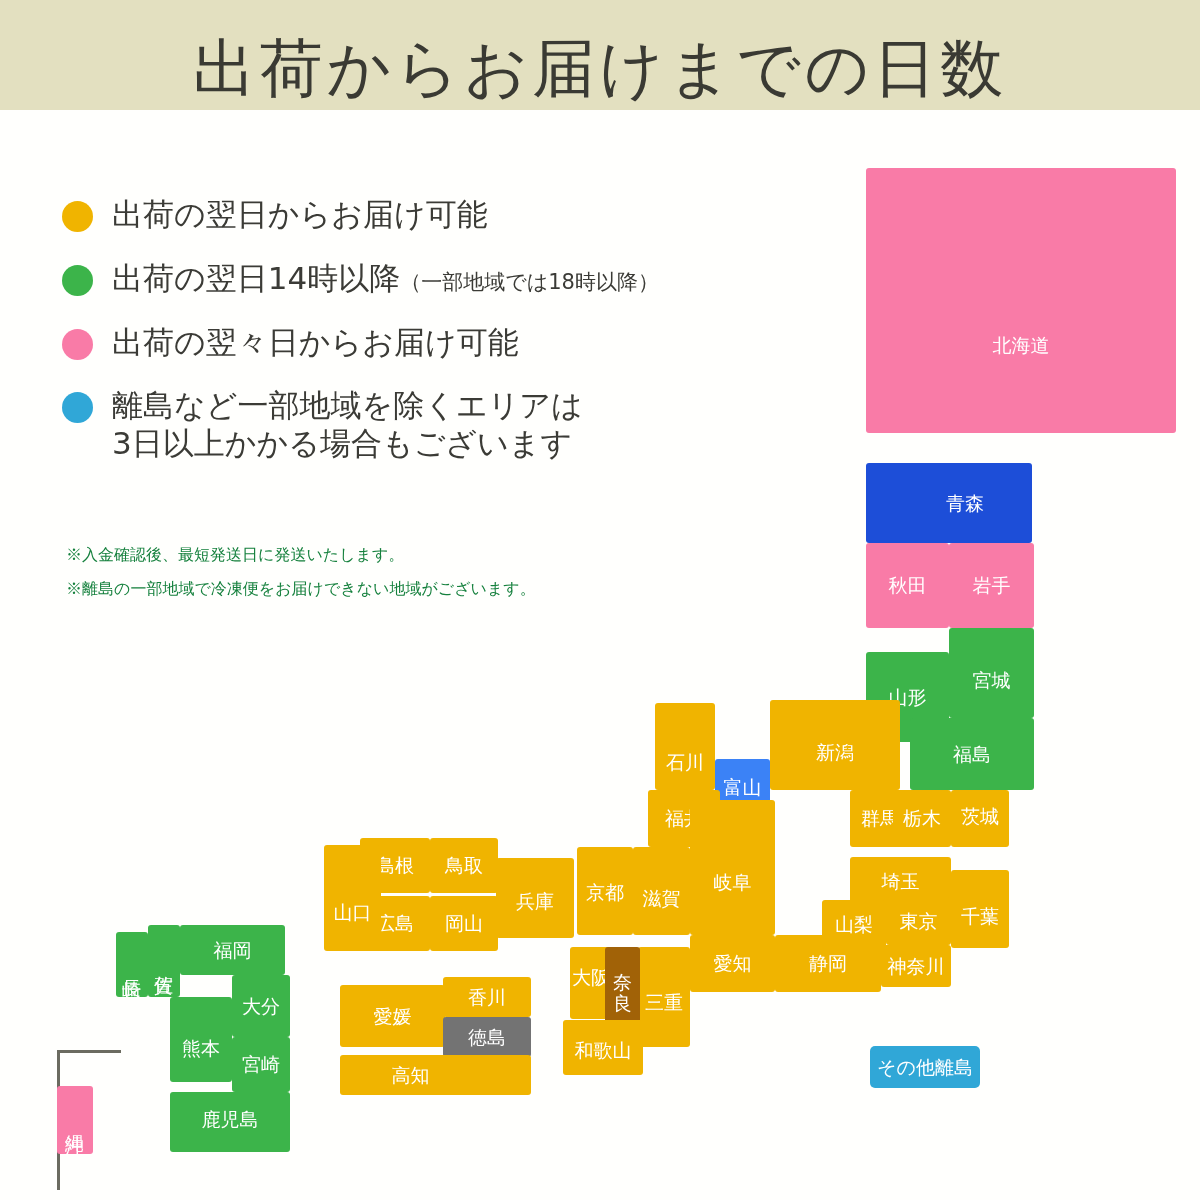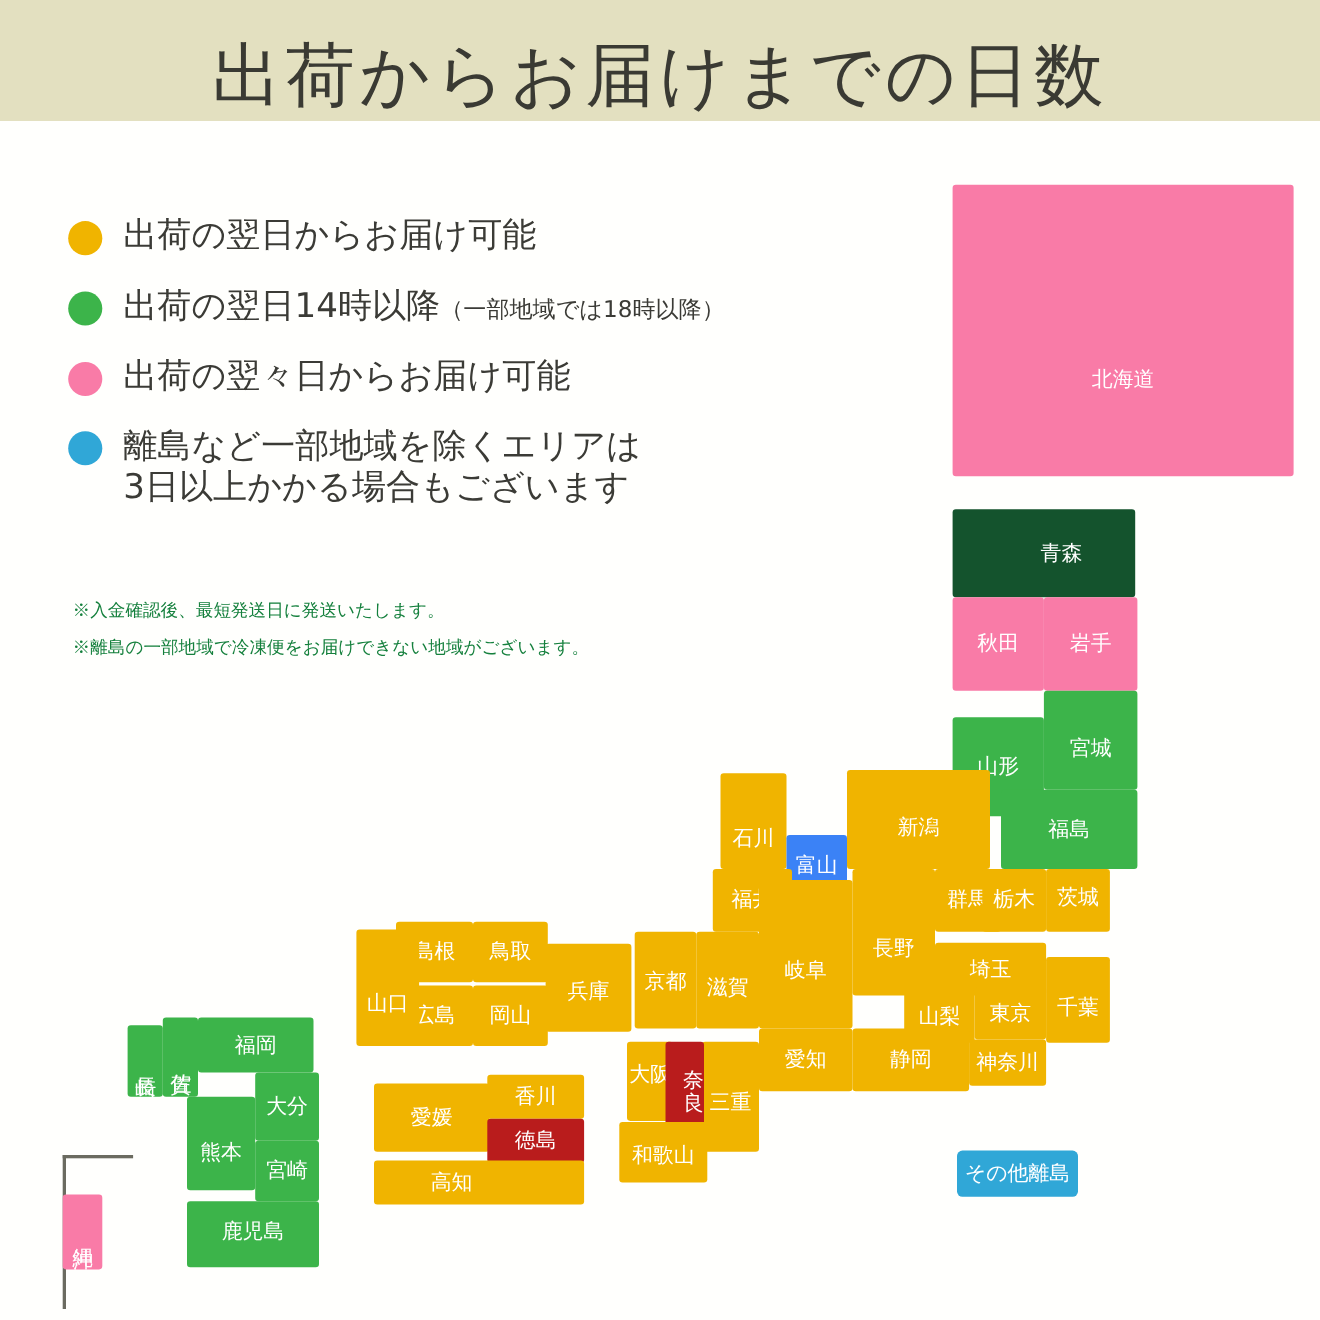--- a/index.html
+++ b/index.html
@@ -89,21 +89,21 @@
 <div class="notes">
   <div class="note">※入金確認後、最短発送日に発送いたします。</div>
   <div class="note">※離島の一部地域で冷凍便をお届けできない地域がございます。</div>
 </div>
 
 <div class="map">
   <div class="okinawa-frame"></div>
 <div class="pref" style="left: 866px; top: 168px; width: 310px; height: 265px; background: rgb(249, 123, 167);">
       <span style="margin-top: 90px;">北海道</span>
     </div>
-    <div class="pref" style="left: 866px; top: 463px; width: 166px; height: 80px; background: #14532d; padding-left: 32px;">
+    <div class="pref" style="left: 866px; top: 463px; width: 166px; height: 80px; background: #1d4ed8; padding-left: 32px;">
       <span>青森</span>
     </div>
     <div class="pref" style="left: 866px; top: 543px; width: 83px; height: 85px; background: rgb(249, 123, 167);">
       <span>秋田</span>
     </div>
     <div class="pref" style="left: 949px; top: 543px; width: 85px; height: 85px; background: rgb(249, 123, 167);">
       <span>岩手</span>
     </div>
     <div class="pref" style="left: 866px; top: 628px; width: 83px; height: 90px; background: rgb(60, 180, 74); margin-top: 24px;">
       <span>山形</span>
@@ -119,23 +119,20 @@
     </div>
     <div class="pref" style="left: 655px; top: 703px; width: 60px; height: 87px; background: rgb(240, 180, 0);">
       <span style="margin-top: 32px;">石川</span>
     </div>
     <div class="pref" style="left: 715px; top: 759px; width: 55px; height: 57px; background: #3b82f6;">
       <span>富山</span>
     </div>
     <div class="pref" style="left: 648px; top: 790px; width: 72px; height: 57px; background: rgb(240, 180, 0);">
       <span>福井</span>
     </div>
-    <div class="pref" style="left: 775px; top: 790px; width: 75px; height: 115px; background: rgb(240, 180, 0);">
-      <span style="margin-top: 30px;">長野</span>
-    </div>
     <div class="pref" style="left: 850px; top: 790px; width: 60px; height: 57px; background: rgb(240, 180, 0);">
       <span>群馬</span>
     </div>
     <div class="pref" style="left: 893px; top: 790px; width: 58px; height: 57px; background: rgb(240, 180, 0);">
       <span>栃木</span>
     </div>
     <div class="pref" style="left: 951px; top: 790px; width: 58px; height: 57px; background: rgb(240, 180, 0);">
       <span style="margin-top: -4px;">茨城</span>
     </div>
     <div class="pref" style="left: 850px; top: 857px; width: 101px; height: 48px; background: rgb(240, 180, 0);">
@@ -167,21 +164,21 @@
     </div>
     <div class="pref" style="left: 638px; top: 947px; width: 52px; height: 100px; background: rgb(240, 180, 0);">
       <span style="margin-top: 10px;">三重</span>
     </div>
     <div class="pref" style="left: 577px; top: 847px; width: 56px; height: 88px; background: rgb(240, 180, 0);">
       <span style="margin-top: 2px;">京都</span>
     </div>
     <div class="pref" style="left: 570px; top: 947px; width: 42px; height: 72px; background: rgb(240, 180, 0);">
       <span style="margin-top: -12px;">大阪</span>
     </div>
-    <div class="pref" style="left: 605px; top: 947px; width: 35px; height: 100px; background: #b91c1c; text-align: right;">
+    <div class="pref" style="left: 605px; top: 947px; width: 35px; height: 100px; background: #a16207;">
       <span style="margin-top: -8px;">奈良</span>
     </div>
     <div class="pref" style="left: 563px; top: 1020px; width: 80px; height: 55px; background: rgb(240, 180, 0);">
       <span style="margin-top: 6px;">和歌山</span>
     </div>
     <div class="pref" style="left: 496px; top: 858px; width: 78px; height: 80px; background: rgb(240, 180, 0);">
       <span style="margin-top: 6px;">兵庫</span>
     </div>
     <div class="pref" style="left: 360px; top: 838px; width: 70px; height: 55px; background: rgb(240, 180, 0);">
       <span>島根</span>
@@ -197,21 +194,21 @@
     </div>
     <div class="pref" style="left: 305px; top: 845px; width: 57px; height: 106px; background: rgb(240, 180, 0); margin-left: 19px;">
       <span style="margin-top: 28px;">山口</span>
     </div>
     <div class="pref" style="left: 340px; top: 985px; width: 105px; height: 62px; background: rgb(240, 180, 0);">
       <span>愛媛</span>
     </div>
     <div class="pref" style="left: 443px; top: 977px; width: 88px; height: 40px; background: rgb(240, 180, 0);">
       <span>香川</span>
     </div>
-    <div class="pref" style="left: 443px; top: 1017px; width: 88px; height: 40px; background: #b91c1c;">
+    <div class="pref" style="left: 443px; top: 1017px; width: 88px; height: 40px; background: #737373;">
       <span>徳島</span>
     </div>
     <div class="pref" style="left: 340px; top: 1055px; width: 191px; height: 40px; background: rgb(240, 180, 0);">
       <span style="margin-right: 50px;">高知</span>
     </div>
     <div class="pref" style="left: 180px; top: 925px; width: 105px; height: 50px; background: rgb(60, 180, 74);">
       <span>福岡</span>
     </div>
     <div class="pref vert" style="left: 148px; top: 925px; width: 32px; height: 72px; background: rgb(60, 180, 74);">
       <span>佐賀</span>

